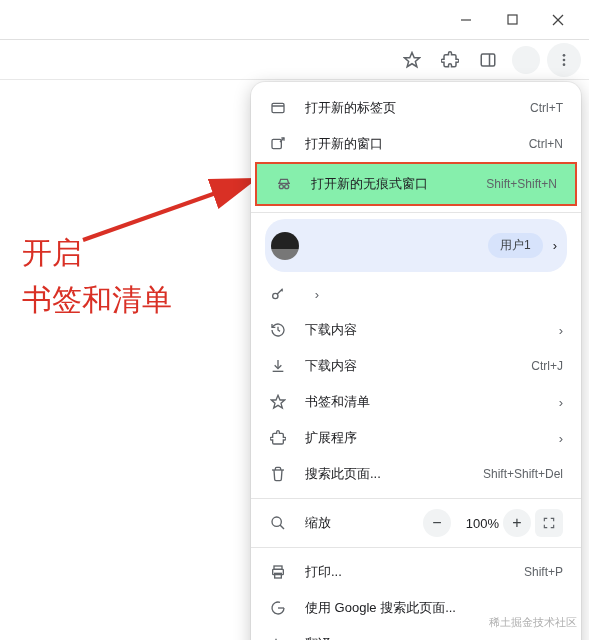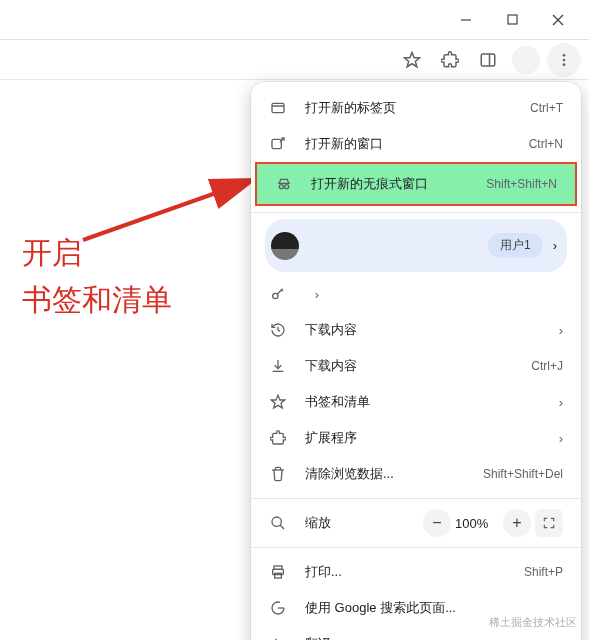--- a/index.html
+++ b/index.html
@@ -128,21 +128,21 @@
 }
 .zoom-controls {
   display: flex; align-items: center; gap: 4px;
 }
 .zbtn {
   width: 28px; height: 28px; border-radius: 50%;
   background: #f1f3f4;
   display: flex; align-items: center; justify-content: center;
   color: #3c4043; font-size: 16px;
 }
-.zpct { width: 44px; text-align: left; }
+.zpct { width: 44px; text-align: right; }
 .fsbtn { width: 28px; height: 28px; border-radius: 6px; background: #f1f3f4; display:flex;align-items:center;justify-content:center;}
 .watermark {
   position: absolute;
   right: 12px; bottom: 10px;
   font-size: 11px;
   color: #b0b0b0;
 }
 svg { display: block; }
 </style>
 </head>
@@ -318,21 +318,21 @@
     </div>
 
     <div class="mi">
       <span class="ico">
           <svg width="16" height="16" viewBox="0 0 24 24" fill="none" stroke="#5f6368" stroke-width="2">
             <polyline points="3,6 5,6 21,6"></polyline>
             <path d="M8 6V4a2 2 0 0 1 2-2h4a2 2 0 0 1 2 2v2"></path>
             <path d="M6 6l1 14a2 2 0 0 0 2 2h6a2 2 0 0 0 2-2l1-14"></path>
           </svg>
         </span>
-      <span class="lbl">清除浏览数据...</span>
+      <span class="lbl">搜索此页面...</span>
       <span class="sc">Shift+Shift+Del</span>
     </div>
 
     <div class="sep"></div>
 
     <div class="mi">
       <span class="ico">
           <svg width="16" height="16" viewBox="0 0 24 24" fill="none" stroke="#5f6368" stroke-width="2">
             <circle cx="10" cy="10" r="7"></circle>
             <line x1="15" y1="15" x2="21" y2="21"></line>

